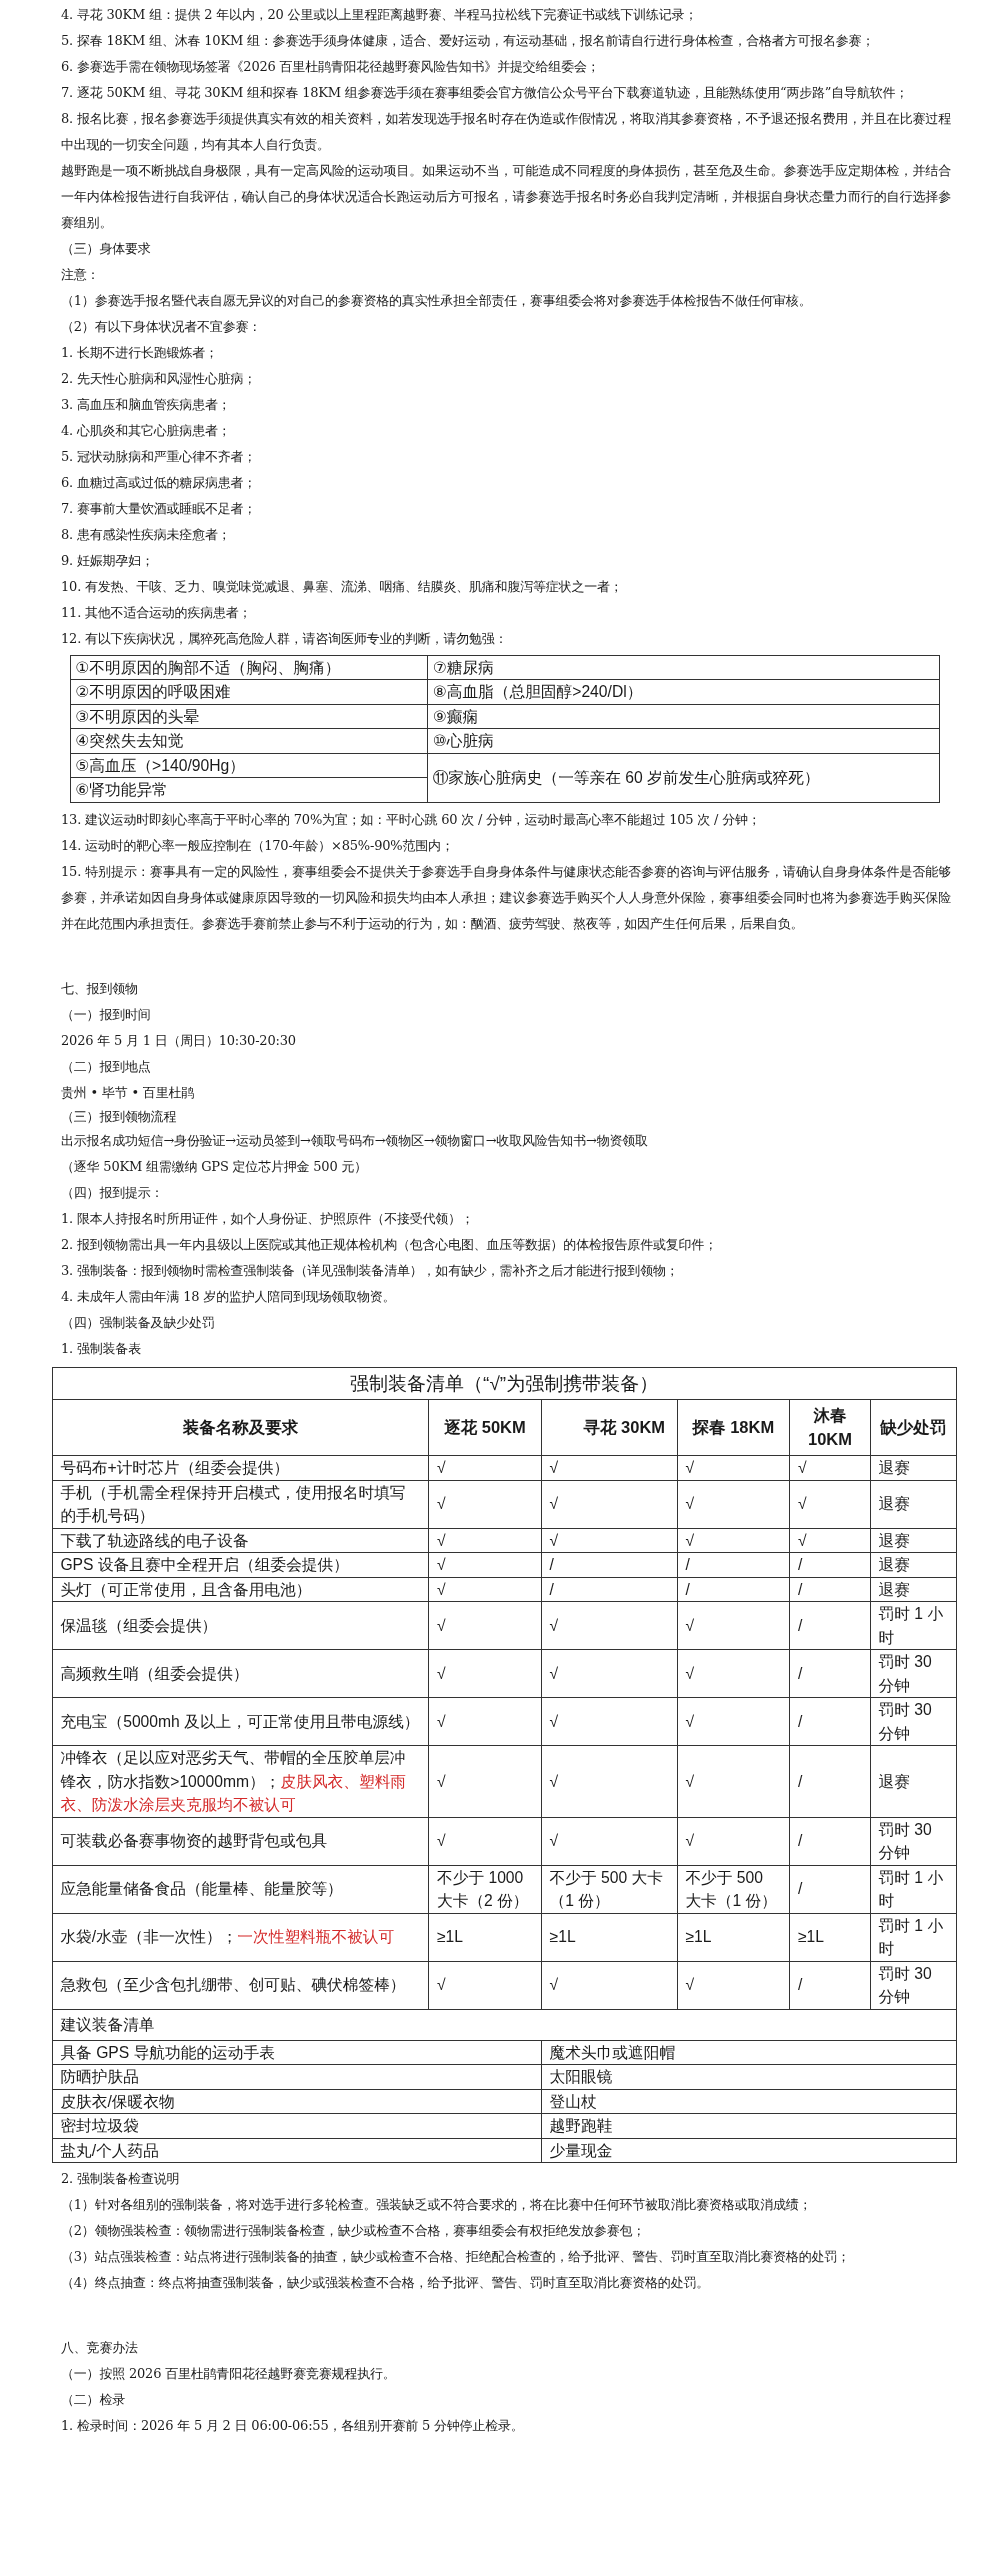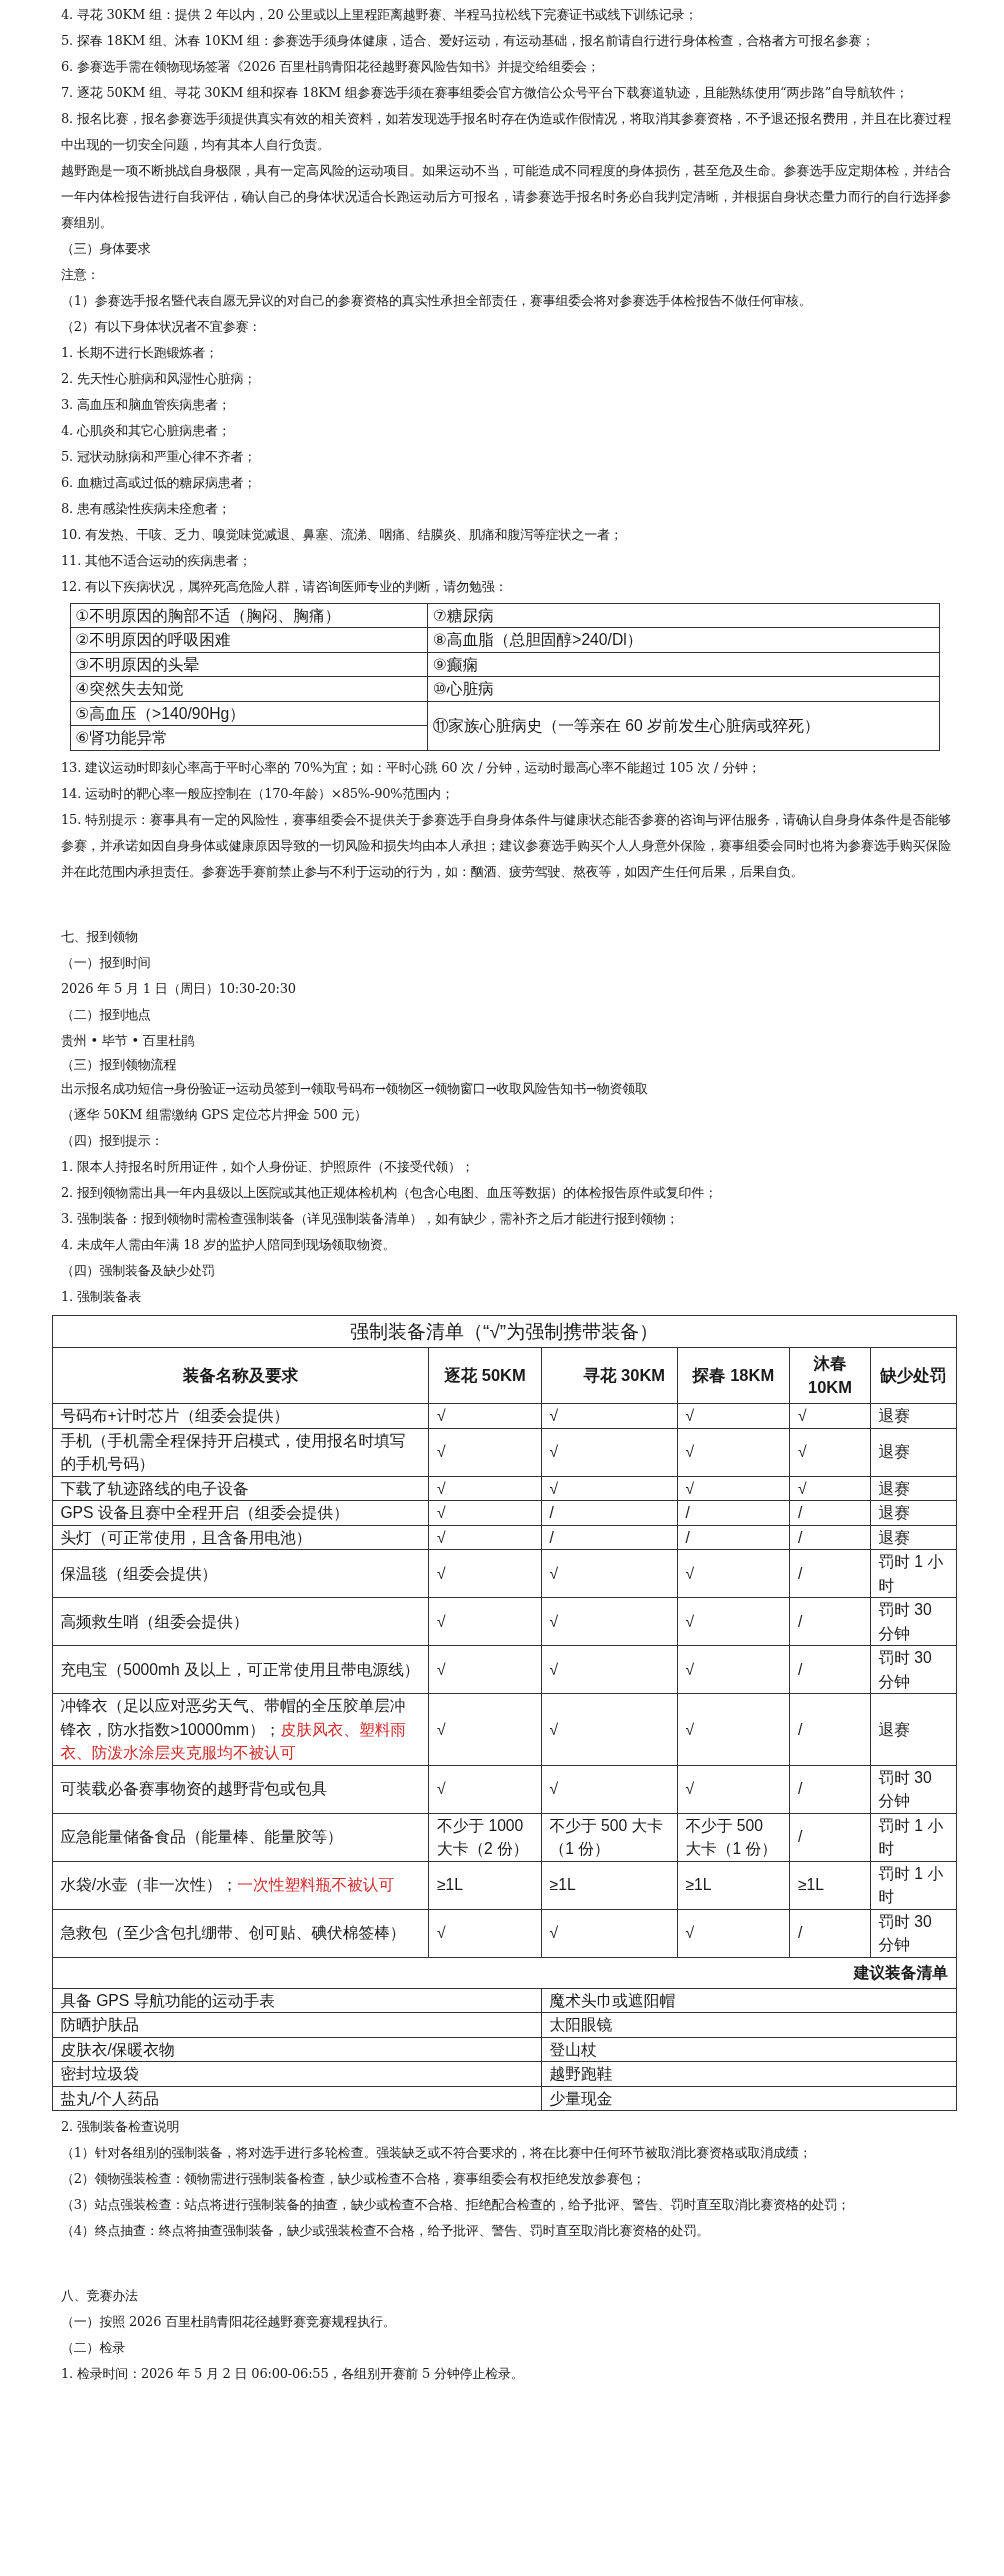--- a/index.html
+++ b/index.html
@@ -17,21 +17,21 @@
   .equip td, .equip th { border: 1.2px solid #333; padding: 0 7.8px; line-height: 23.5px; vertical-align: middle; text-align: left; font-weight: normal; }
   .equip .title { text-align: center; font-weight: normal; height: 31px; font-size: 19px; }
   .equip .hdr th { text-align: center; font-weight: bold; height: 55px; font-size: 16.5px; }
   .equip td { height: 23.5px; }
   .equip .col-name { width: 360px; }
   .equip .col-g1 { width: 96px; }
   .equip .col-g2 { width: 89px; padding-left: 38px; }
   .equip .col-g3 { width: 96px; }
   .equip .col-g4 { width: 64px; }
   .red { color: #d42a2a; }
-  .equip .sub { text-align: right; font-weight: bold; height: 30px; }
+  .equip .sub { text-align: left; font-weight: normal; height: 30px; }
   .equip .rec td { height: 23.5px; }
 </style>
 </head>
 <body>
 
 <div class="doc">
   <p class="p">4. 寻花 30KM 组：提供 2 年以内，20 公里或以上里程距离越野赛、半程马拉松线下完赛证书或线下训练记录；</p>
   <p class="p">5. 探春 18KM 组、沐春 10KM 组：参赛选手须身体健康，适合、爱好运动，有运动基础，报名前请自行进行身体检查，合格者方可报名参赛；</p>
   <p class="p">6. 参赛选手需在领物现场签署《2026 百里杜鹃青阳花径越野赛风险告知书》并提交给组委会；</p>
   <p class="p">7. 逐花 50KM 组、寻花 30KM 组和探春 18KM 组参赛选手须在赛事组委会官方微信公众号平台下载赛道轨迹，且能熟练使用“两步路”自导航软件；</p>
@@ -42,21 +42,23 @@
   <p class="p">注意：</p>
   <p class="p">（1）参赛选手报名暨代表自愿无异议的对自己的参赛资格的真实性承担全部责任，赛事组委会将对参赛选手体检报告不做任何审核。</p>
   <p class="p">（2）有以下身体状况者不宜参赛：</p>
   <div>
     <p class="p">1. 长期不进行长跑锻炼者；</p>
     <p class="p">2. 先天性心脏病和风湿性心脏病；</p>
     <p class="p">3. 高血压和脑血管疾病患者；</p>
     <p class="p">4. 心肌炎和其它心脏病患者；</p>
     <p class="p">5. 冠状动脉病和严重心律不齐者；</p>
     <p class="p">6. 血糖过高或过低的糖尿病患者；</p>
+    <p class="p">7. 赛事前大量饮酒或睡眠不足者；</p>
     <p class="p">8. 患有感染性疾病未痊愈者；</p>
+    <p class="p">9. 妊娠期孕妇；</p>
     <p class="p">10. 有发热、干咳、乏力、嗅觉味觉减退、鼻塞、流涕、咽痛、结膜炎、肌痛和腹泻等症状之一者；</p>
     <p class="p">11. 其他不适合运动的疾病患者；</p>
     <p class="p">12. 有以下疾病状况，属猝死高危险人群，请咨询医师专业的判断，请勿勉强：</p>
   </div>
 
   <table class="risk">
     <tbody>
         <tr>
       <td class="c1">①不明原因的胸部不适（胸闷、胸痛）</td>
       <td>⑦糖尿病</td>

